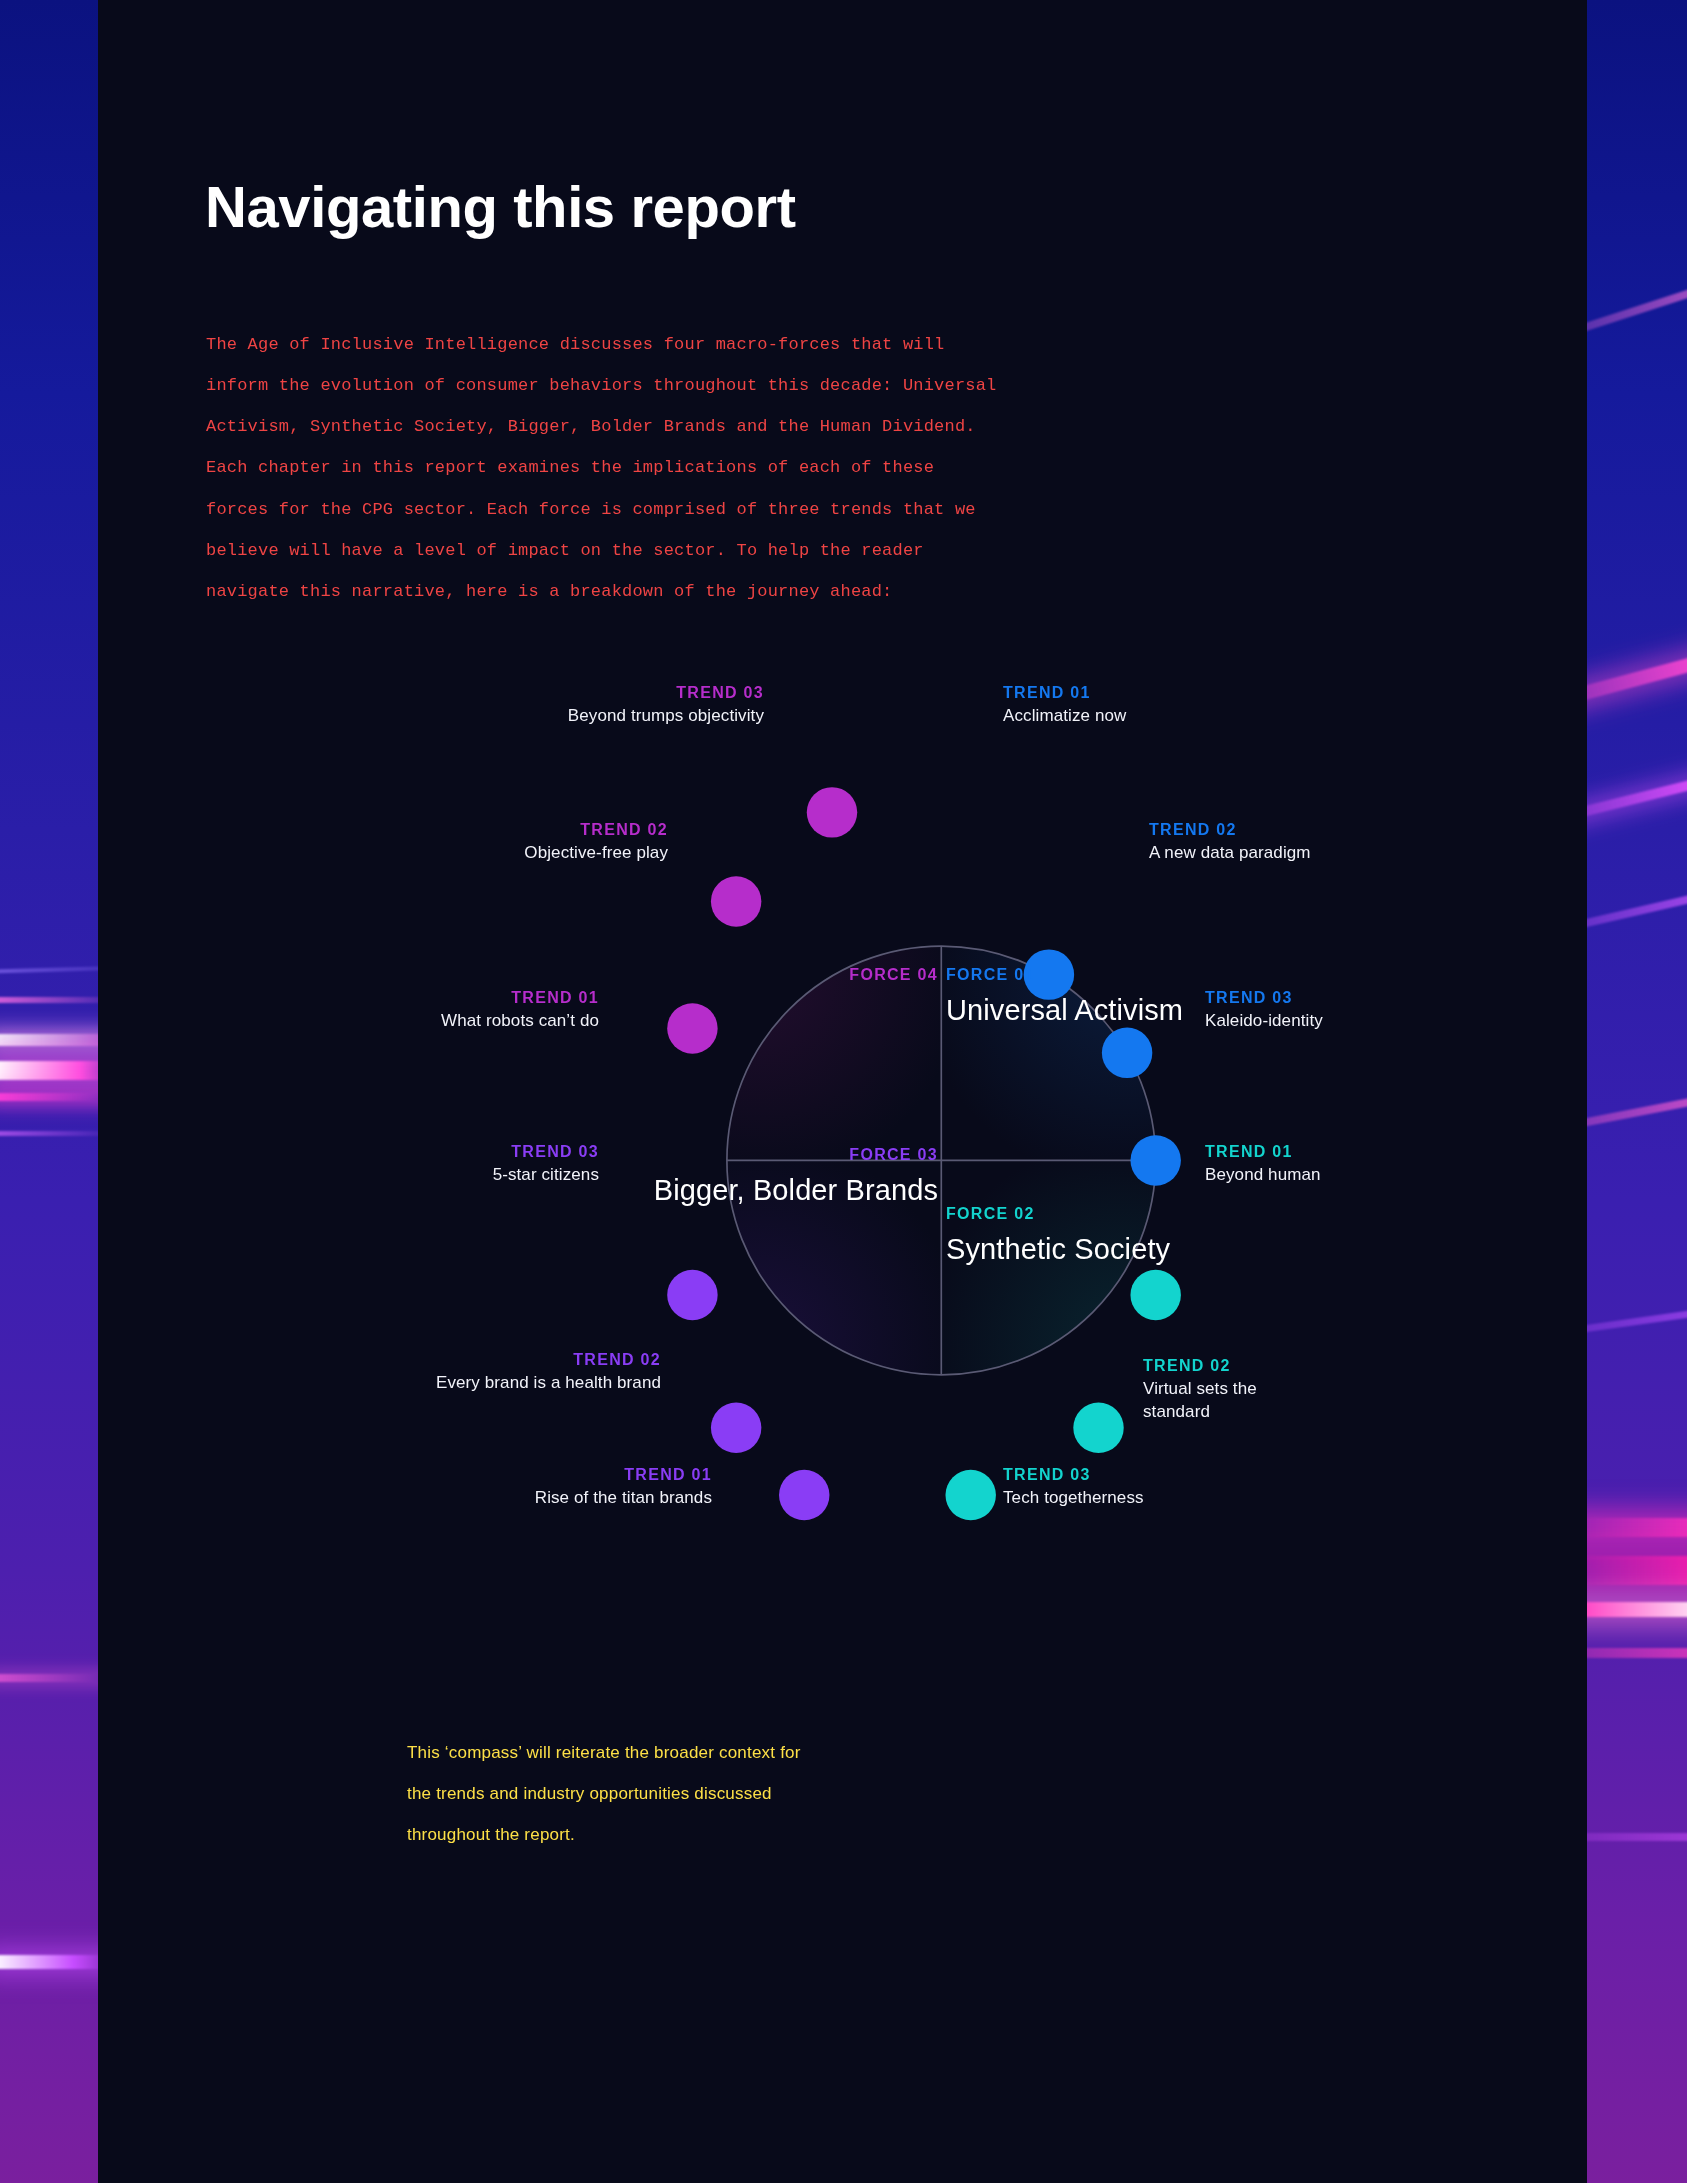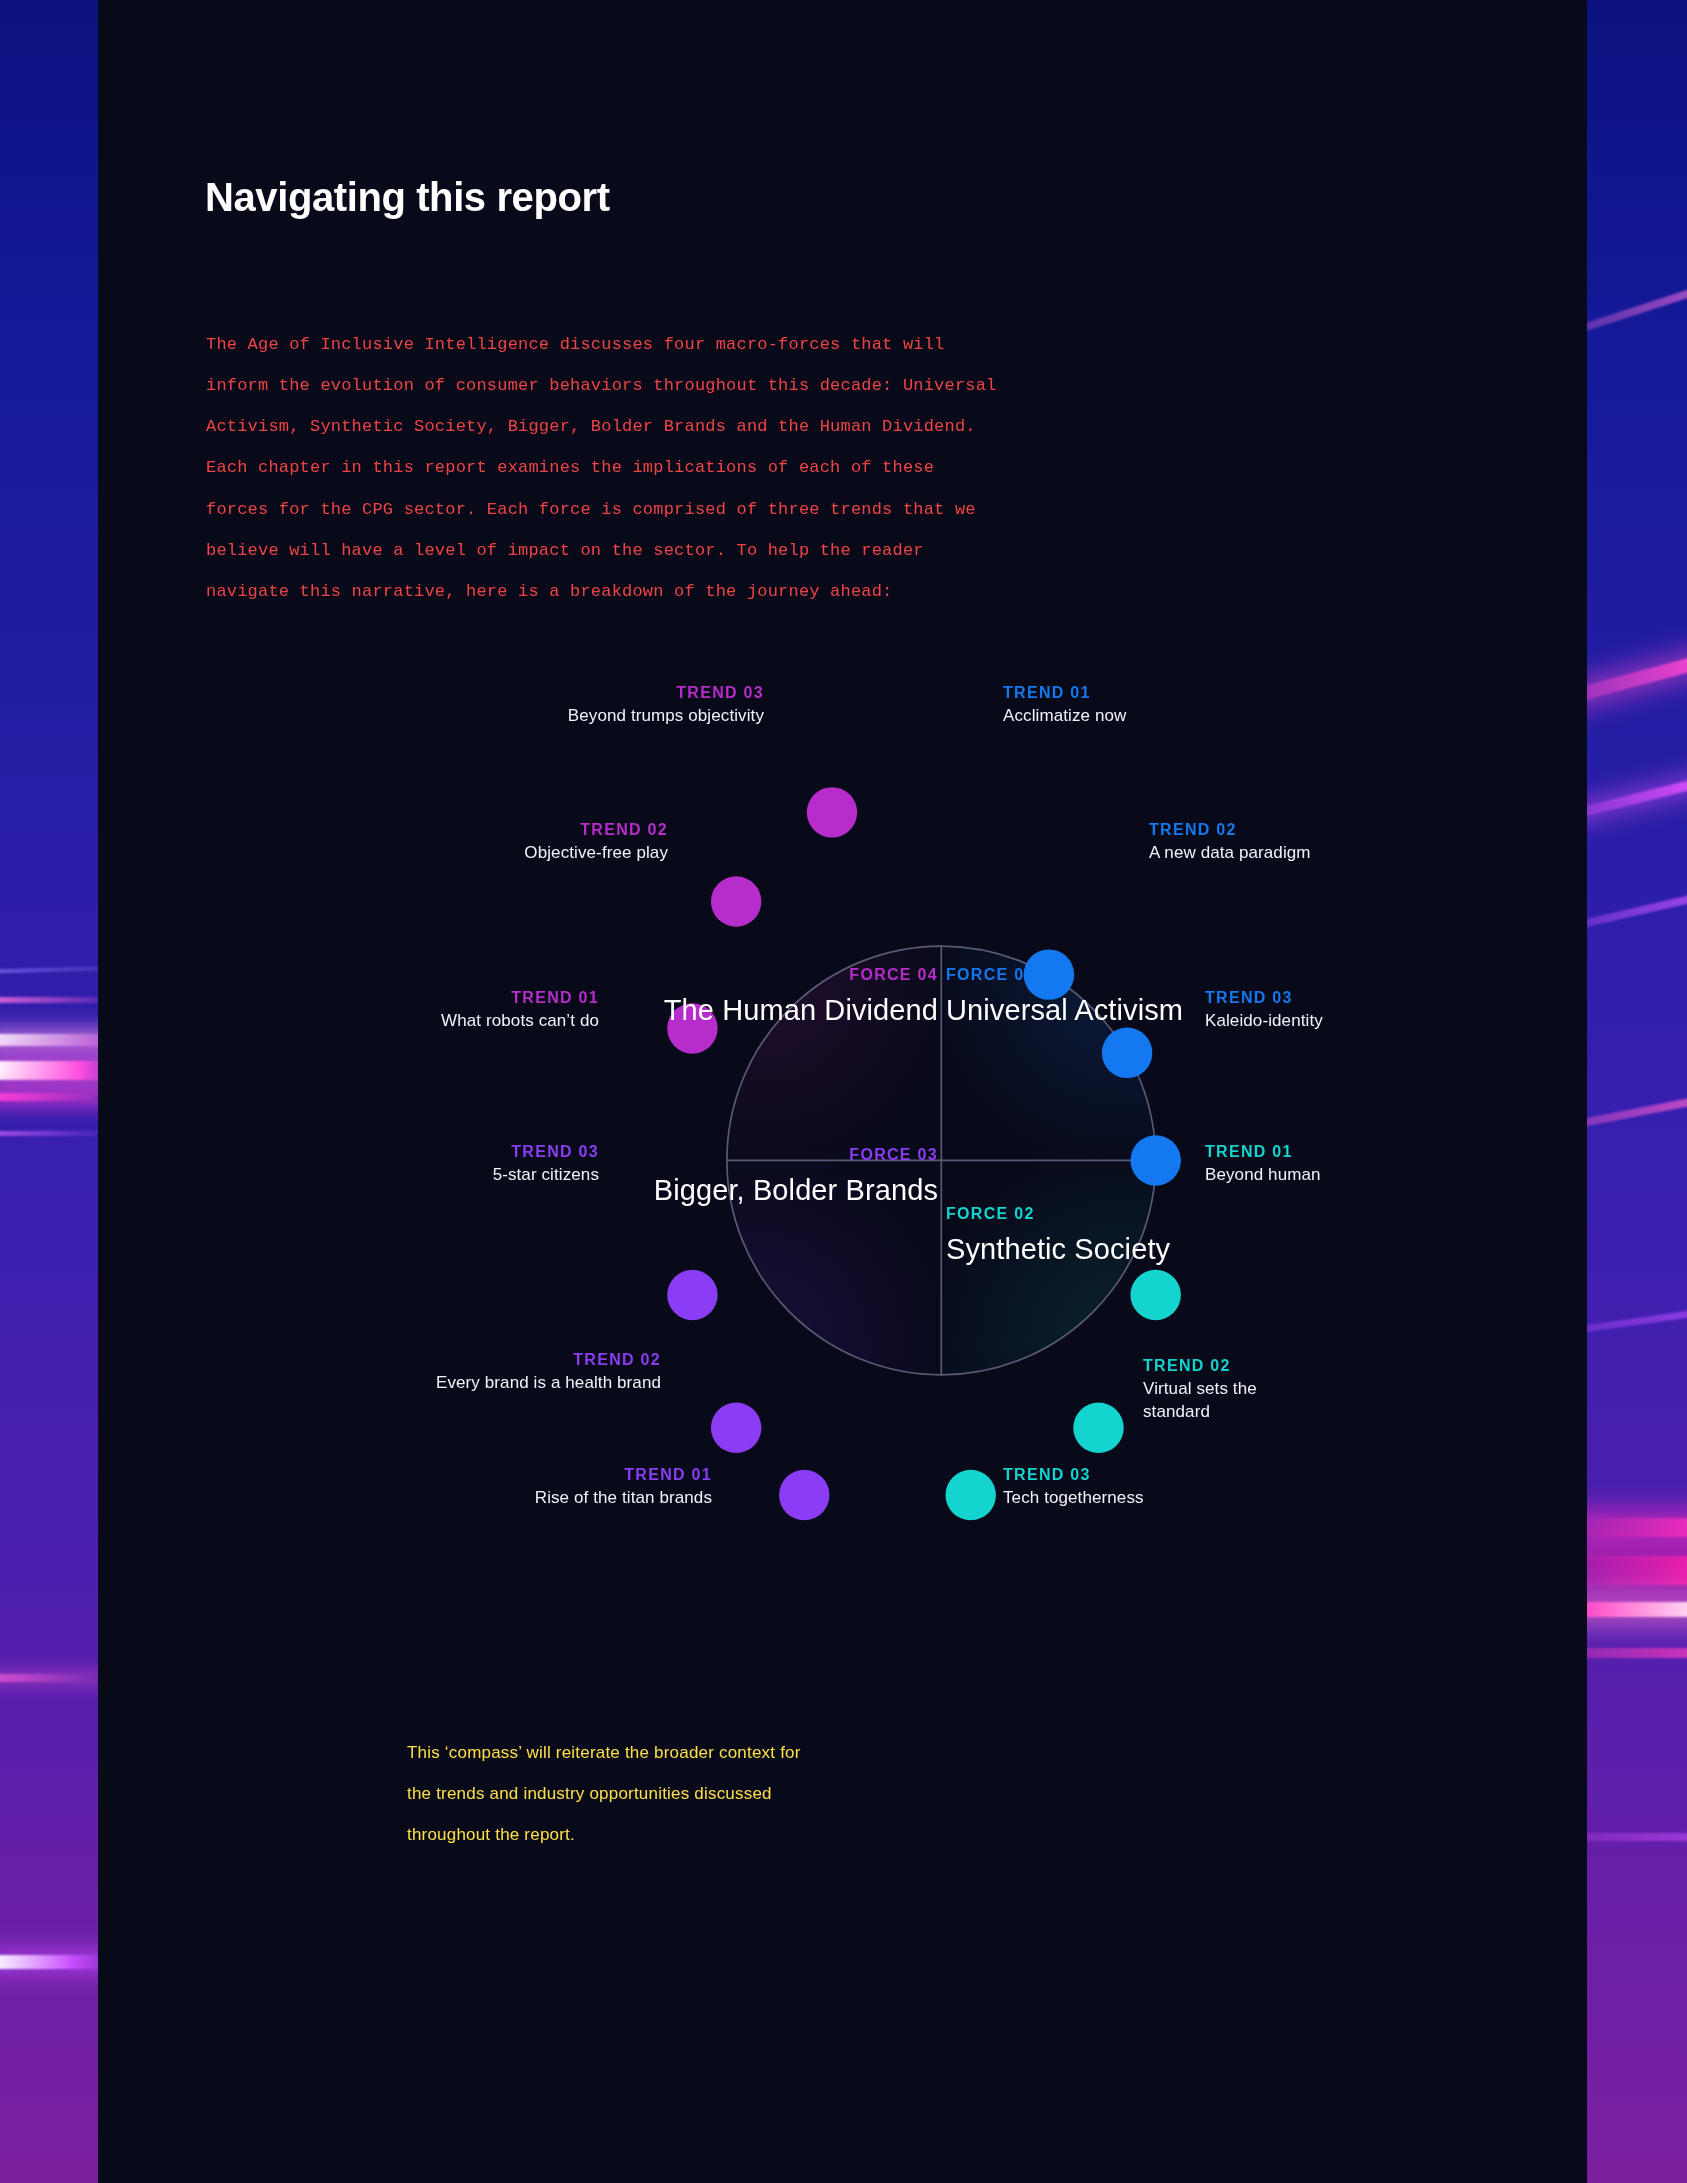--- a/index.html
+++ b/index.html
@@ -86,21 +86,21 @@
     left:98px; top:0;
     width:1489px; height:2183px;
     background:#080a1a;
     z-index:2;
     overflow:hidden;
   }
 
   
   #title {
     position:absolute; left:107px; top:175px;
-    font-size:40px; font-weight:bold; color:#ffffff;
+    font-size:58px; font-weight:bold; color:#ffffff;
     letter-spacing:-0.4px; line-height:1.1;
   }
   #intro {
     position:absolute; left:108px; top:324px;
     width:795px;
     font-size:17px; color:#ef4444;
     line-height:2.42; letter-spacing:0.2px;font-family:Liberation Mono, monospace;
   }
 
   
@@ -271,21 +271,20 @@
       <span class="tcode">TREND 02</span>
       <span class="ttext">Every brand is a health brand</span>
     </div>
     <div class="lbl left" style="left:67px; top:1142px; width:434px; color:#8a3df5;">
       <span class="tcode">TREND 03</span>
       <span class="ttext">5-star citizens</span>
     </div>
 
     <div class="force left" style="left:421px; top:965px; width:419px; color:#b62dcb;">
       <span class="fcode">FORCE 04</span>
-      <span class="fname">The Human Dividend</span>
     </div>
     <div class="lbl left" style="left:17px; top:988px; width:484px; color:#b62dcb;">
       <span class="tcode">TREND 01</span>
       <span class="ttext">What robots can’t do</span>
     </div>
     <div class="lbl left" style="left:50px; top:820px; width:520px; color:#b62dcb;">
       <span class="tcode">TREND 02</span>
       <span class="ttext">Objective-free play</span>
     </div>
     <div class="lbl left" style="left:50px; top:683px; width:616px; color:#b62dcb;">

